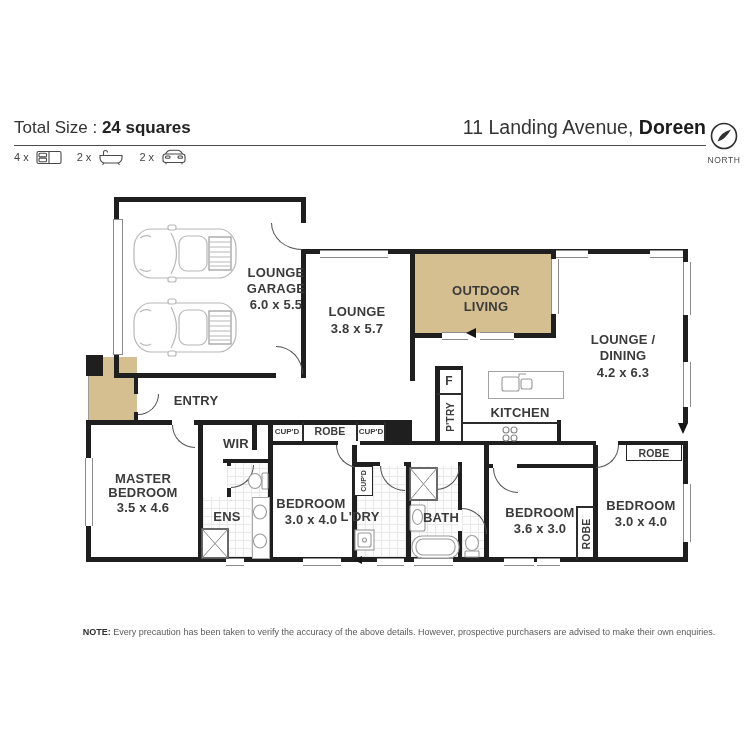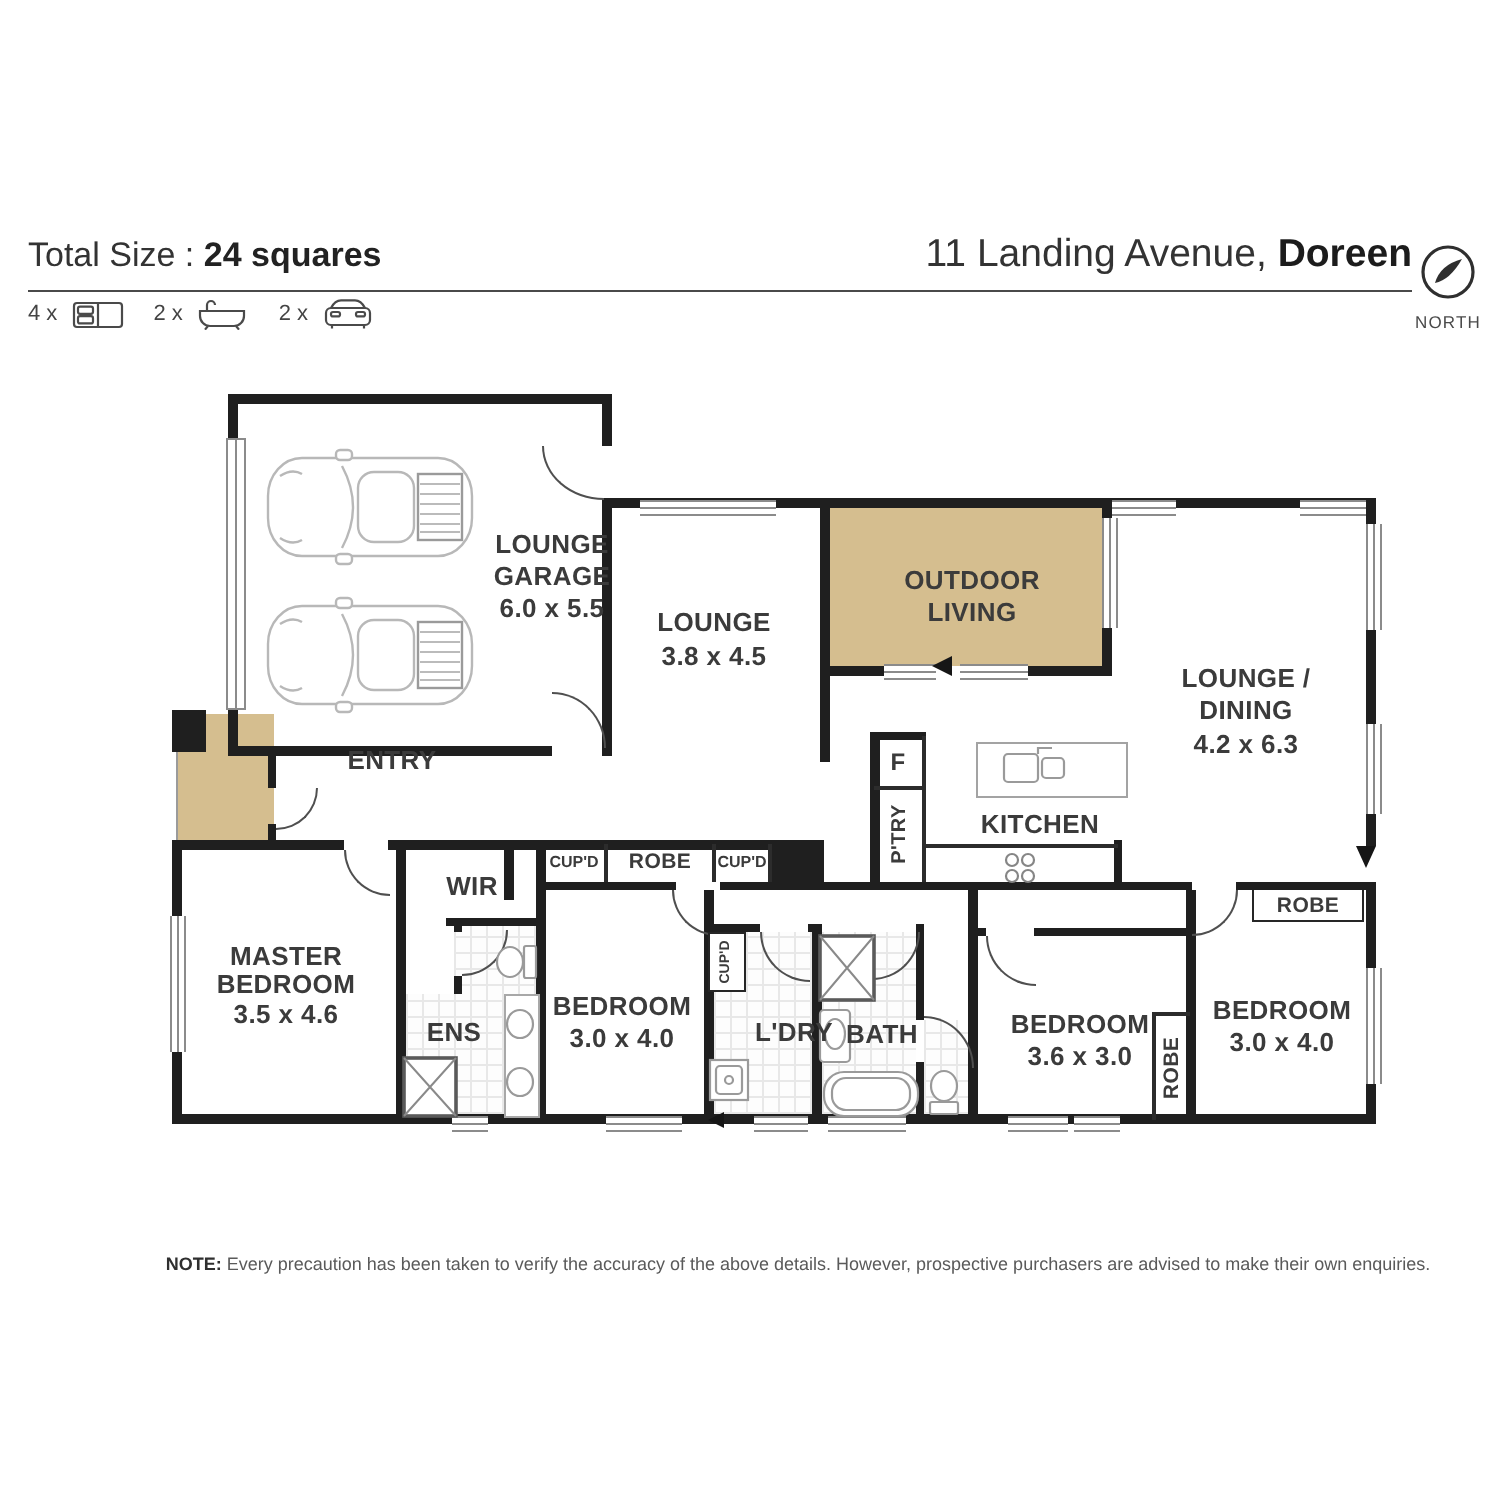--- a/index.html
+++ b/index.html
@@ -251,41 +251,41 @@
   <g stroke="#8a8a8a" stroke-width="1">
     <path d="M202 529 L228 558 M228 529 L202 558"></path>
     <path d="M410 468 L437 500 M437 468 L410 500"></path>
   </g>
 </svg>
 
 <div class="lbl" style="left:276px;top:272px">LOUNGE</div>
 <div class="lbl" style="left:276px;top:288px">GARAGE</div>
 <div class="lbl" style="left:276px;top:304px">6.0 x 5.5</div>
 <div class="lbl" style="left:357px;top:311px">LOUNGE</div>
-<div class="lbl" style="left:357px;top:328px">3.8 x 4.5</div>
+<div class="lbl" style="left:357px;top:328px">3.8 x 5.7</div>
 <div class="lbl" style="left:486px;top:290px">OUTDOOR</div>
 <div class="lbl" style="left:486px;top:306px">LIVING</div>
 <div class="lbl" style="left:623px;top:339px">LOUNGE /</div>
 <div class="lbl" style="left:623px;top:355px">DINING</div>
 <div class="lbl" style="left:623px;top:372px">4.2 x 6.3</div>
-<div class="lbl" style="left:196px;top:380px">ENTRY</div>
+<div class="lbl" style="left:196px;top:400px">ENTRY</div>
 <div class="lbl" style="left:236px;top:443px">WIR</div>
 <div class="lbl lbl-s" style="left:287px;top:431px">CUP'D</div>
 <div class="lbl lbl-m" style="left:330px;top:431px">ROBE</div>
 <div class="lbl lbl-s" style="left:371px;top:431px">CUP'D</div>
 <div class="lbl" style="left:520px;top:412px">KITCHEN</div>
 <div class="lbl lbl-v" style="left:450px;top:417px;font-size:10px">P'TRY</div>
 <div class="lbl lbl-f" style="left:449px;top:381px">F</div>
 <div class="lbl" style="left:143px;top:478px">MASTER</div>
 <div class="lbl" style="left:143px;top:492px">BEDROOM</div>
 <div class="lbl" style="left:143px;top:507px">3.5 x 4.6</div>
 <div class="lbl" style="left:227px;top:516px">ENS</div>
 <div class="lbl" style="left:311px;top:503px">BEDROOM</div>
 <div class="lbl" style="left:311px;top:519px">3.0 x 4.0</div>
-<div class="lbl" style="left:397px;top:516px">L'DRY</div>
+<div class="lbl" style="left:360px;top:516px">L'DRY</div>
 <div class="lbl" style="left:441px;top:517px">BATH</div>
 <div class="lbl" style="left:540px;top:512px">BEDROOM</div>
 <div class="lbl" style="left:540px;top:528px">3.6 x 3.0</div>
 <div class="lbl" style="left:641px;top:505px">BEDROOM</div>
 <div class="lbl" style="left:641px;top:521px">3.0 x 4.0</div>
 <div class="lbl lbl-m" style="left:654px;top:453px">ROBE</div>
 <div class="lbl lbl-m lbl-v" style="left:586px;top:534px">ROBE</div>
 <div class="lbl lbl-s lbl-v" style="left:363px;top:481px;font-size:7px">CUP'D</div>
 
 <div class="note">

